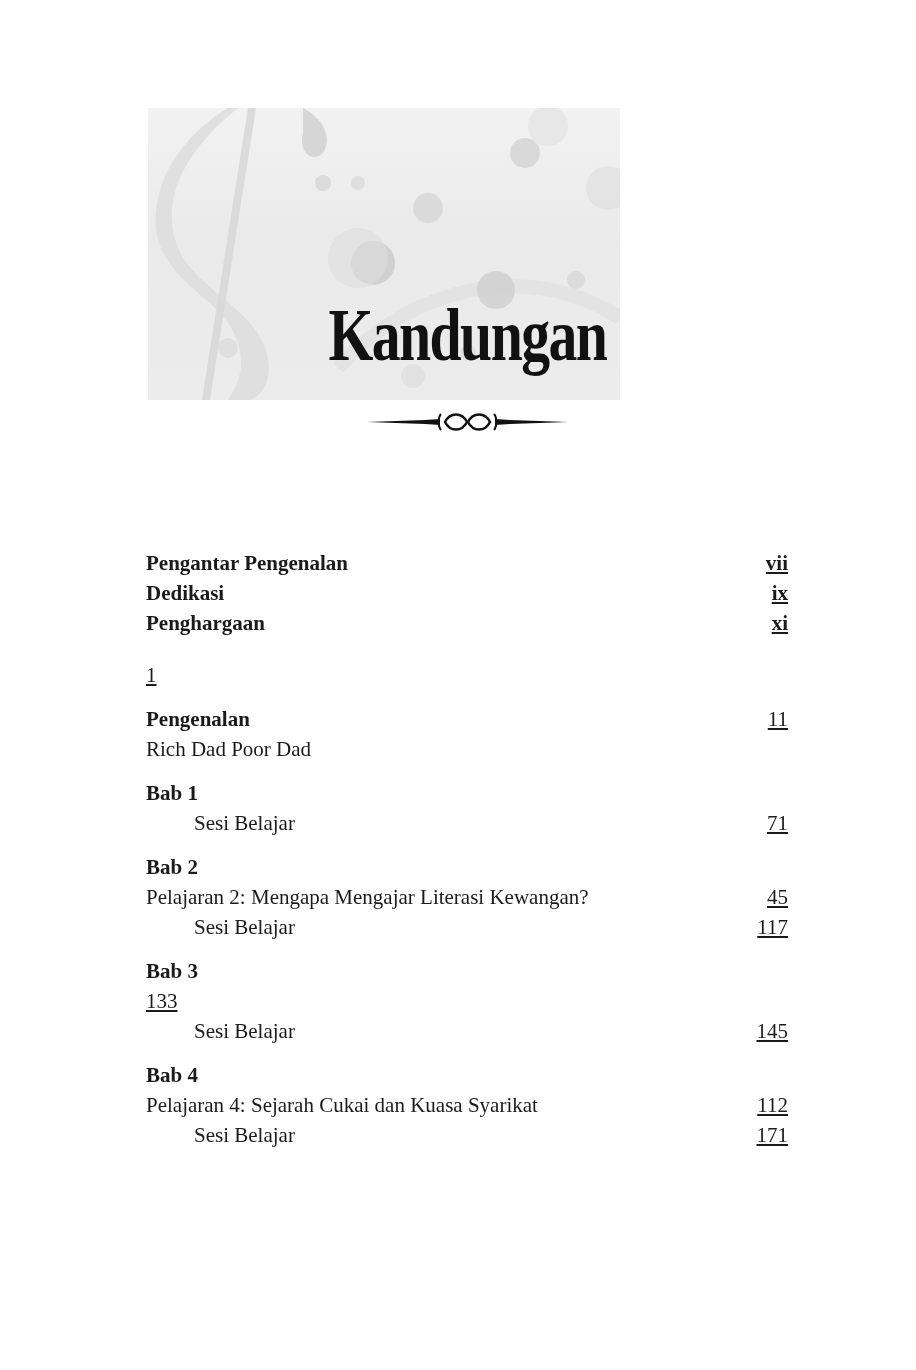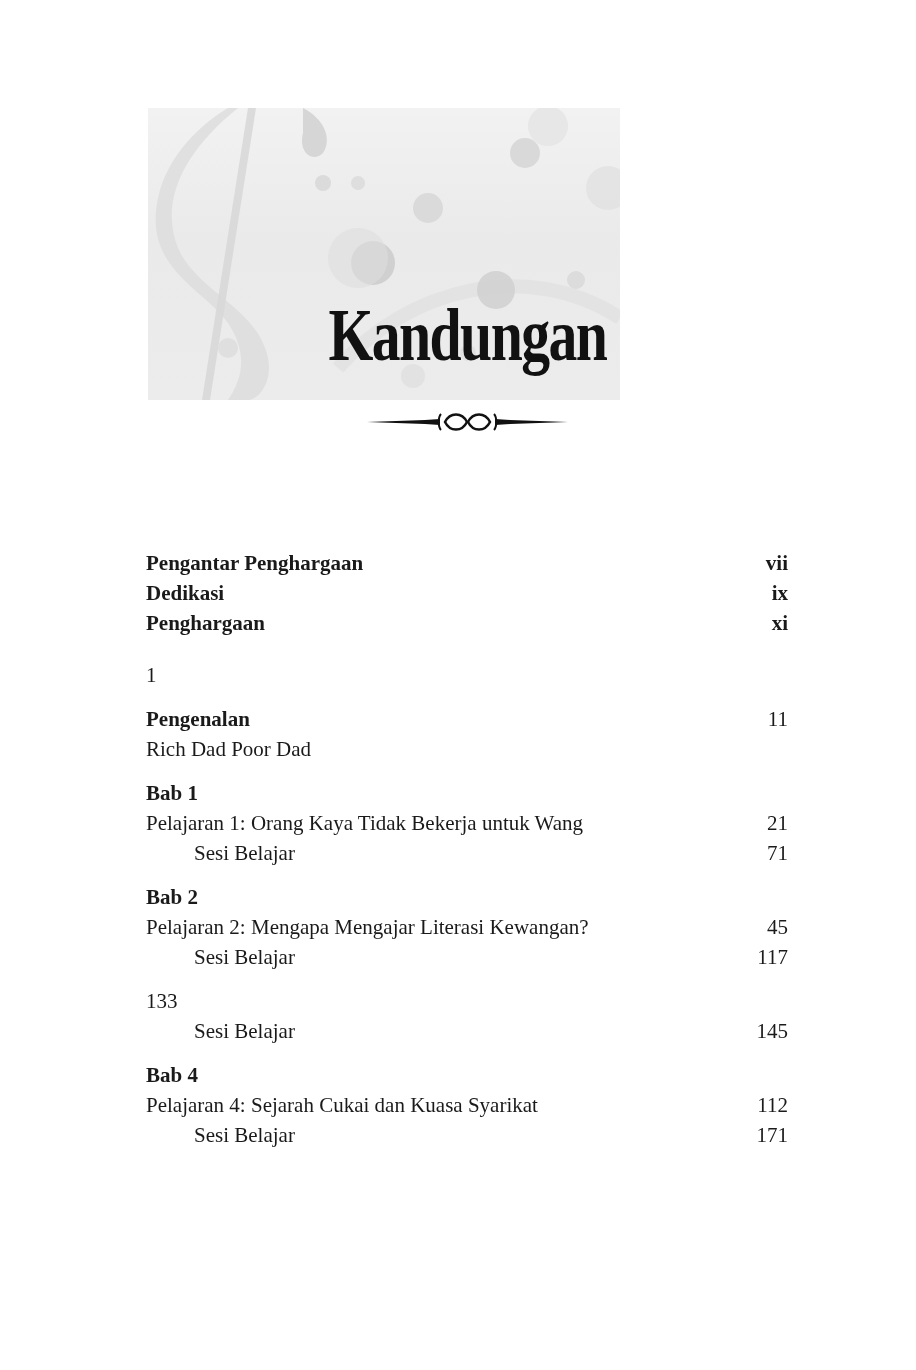--- a/index.html
+++ b/index.html
@@ -13,21 +13,21 @@
   .banner-title { position: absolute; right: 14px; top: 190px; font-size: 74px; font-weight: bold;
                   letter-spacing: -2px; color: #111; transform: scaleX(0.78); transform-origin: right center;
                   font-family: "Liberation Serif", "DejaVu Serif", serif; line-height: 1; }
 
   .ornament { position: absolute; left: 365px; top: 408px; width: 205px; height: 28px; }
 
   .toc { position: absolute; left: 146px; top: 548px; width: 642px; }
   .row { display: flex; justify-content: space-between; align-items: baseline;
          font-size: 21px; line-height: 30px; height: 30px; }
   .row .label { white-space: nowrap; }
-  .row .page { white-space: nowrap; text-align: left; }
+  .row .page { white-space: nowrap; text-align: left; text-decoration: underline; }
   .bold { font-weight: bold; }
   .indent .label { padding-left: 48px; }
   .gap { height: 22px; }
   .gap-sm { height: 14px; }
 </style>
 </head>
 <body>
 
 <div class="banner">
   <svg width="472" height="292" viewBox="0 0 472 292">
@@ -59,21 +59,21 @@
   <path d="M2 14 L 60 12 L 75 11 L 75 17 L 60 16 Z" fill="#111"></path>
   <path d="M203 14 L 145 12 L 130 11 L 130 17 L 145 16 Z" fill="#111"></path>
   <path d="M80 14 C 85 4, 97 4, 102 14 C 97 24, 85 24, 80 14 Z" fill="none" stroke="#111" stroke-width="2.5"></path>
   <path d="M103 14 C 108 4, 120 4, 125 14 C 120 24, 108 24, 103 14 Z" fill="none" stroke="#111" stroke-width="2.5"></path>
   <path d="M76 6 C 73 9, 73 19, 76 22" fill="none" stroke="#111" stroke-width="2"></path>
   <path d="M129 6 C 132 9, 132 19, 129 22" fill="none" stroke="#111" stroke-width="2"></path>
 </svg>
 
 <div class="toc">
   <div class="row bold">
-    <span class="label">Pengantar Penghargaan</span>
+    <span class="label">Pengantar Pengenalan</span>
     <span class="page">vii</span>
   </div>
   <div class="row bold">
     <span class="label">Dedikasi</span>
     <span class="page">ix</span>
   </div>
   <div class="row bold">
     <span class="label">Penghargaan</span>
     <span class="page">xi</span>
   </div>
@@ -90,43 +90,42 @@
   </div>
   <div class="row">
     <span class="label">Rich Dad Poor Dad</span>
     <span class="page"></span>
   </div>
 
   <div class="gap-sm"></div>
   <div class="row bold">
     <span class="label">Bab 1</span>
   </div>
-  <div class="row">
-    <span class="label">Pelajaran 1: Orang Kaya Tidak Bekerja untuk Wang</span>
-    <span class="page">21</span>
-  </div>
   <div class="row indent">
     <span class="label">Sesi Belajar</span>
     <span class="page">71</span>
   </div>
 
   <div class="gap-sm"></div>
   <div class="row bold">
     <span class="label">Bab 2</span>
   </div>
   <div class="row">
     <span class="label">Pelajaran 2: Mengapa Mengajar Literasi Kewangan?</span>
     <span class="page">45</span>
   </div>
   <div class="row indent">
     <span class="label">Sesi Belajar</span>
     <span class="page">117</span>
   </div>
 
   <div class="gap-sm"></div>
+  <div class="row bold">
+    <span class="label">Bab 3</span>
+  </div>
   <div class="row">
     <span class="page">133</span>
   </div>
   <div class="row indent">
     <span class="label">Sesi Belajar</span>
     <span class="page">145</span>
   </div>
 
   <div class="gap-sm"></div>
   <div class="row bold">

